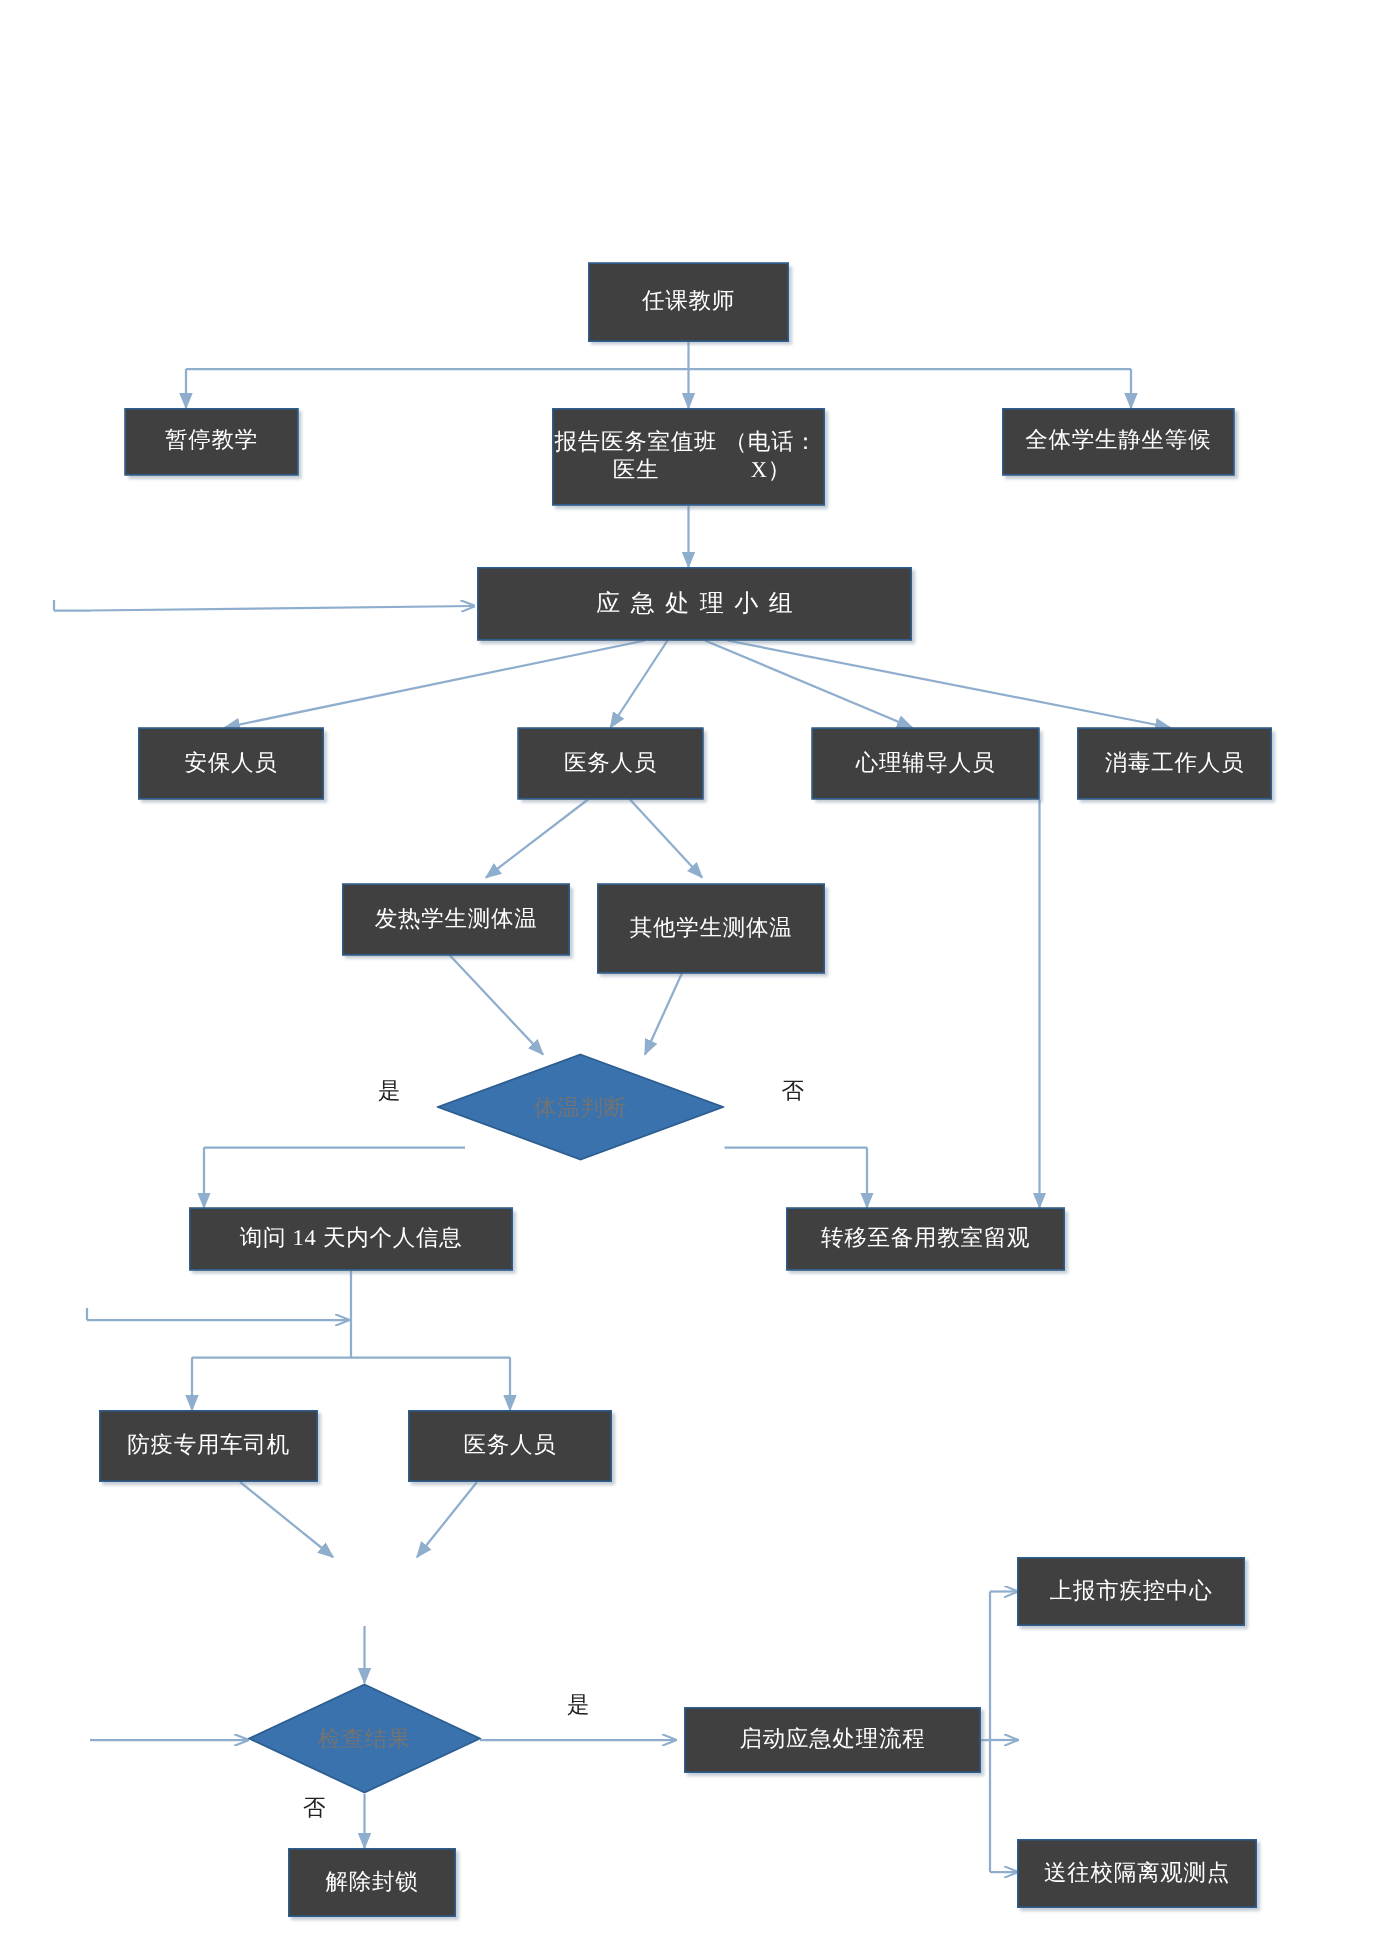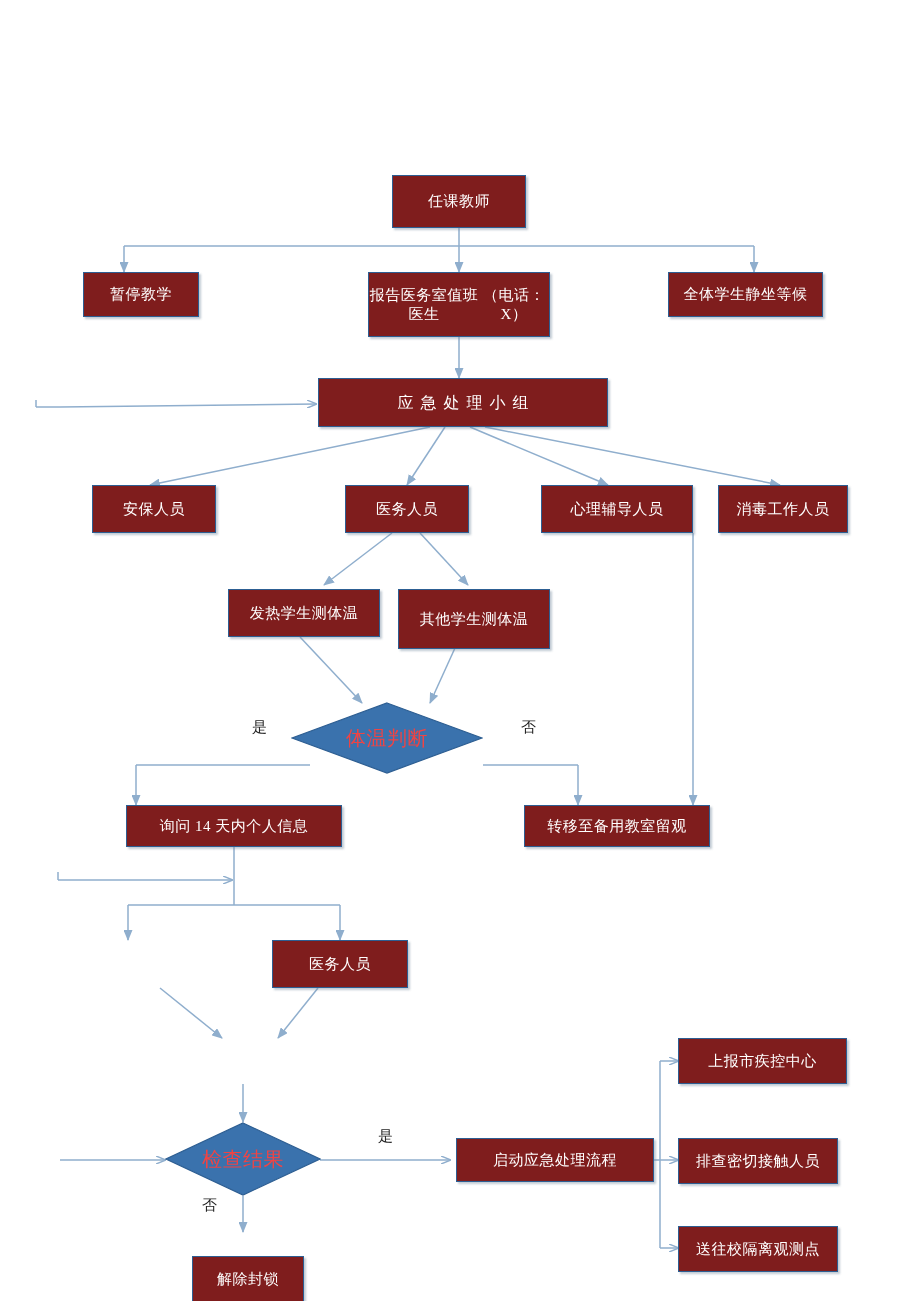--- a/index.html
+++ b/index.html
@@ -26,21 +26,21 @@
     pointer-events: none;
   }
   .node {
     position: absolute;
     box-sizing: border-box;
     display: flex;
     align-items: center;
     justify-content: center;
     text-align: center;
     color: #ffffff;
-    background: #7f1d1d;
+    background: #404040;
     border: 1px solid #2d5e92;
     box-shadow: 2px 2px 2px rgba(120,140,160,0.45);
     font-size: 15px;
     line-height: 1.35;
     letter-spacing: 0.5px;
     z-index: 5;
   }
   .node.spaced {
     letter-spacing: 7px;
     text-indent: 7px;
@@ -59,22 +59,22 @@
     align-items: center;
     justify-content: center;
   }
   .diamond .dshape {
     position: absolute;
     left: 0; top: 0;
     width: 100%; height: 100%;
   }
   .diamond .dlabel {
     position: relative;
-    color: #ef4444;
-    font-size: 20px;
+    color: #737373;
+    font-size: 15px;
     letter-spacing: 0.5px;
     z-index: 2;
   }
   .edge-label {
     position: absolute;
     color: #222222;
     font-size: 15px;
     z-index: 6;
   }
 </style>
@@ -186,37 +186,37 @@
     <span class="dlabel">体温判断</span>
   </div>
 
   <div class="edge-label" style="left:252px; top:718px;">是</div>
   <div class="edge-label" style="left:521px; top:718px;">否</div>
 
   <div class="node" style="left:126px; top:805px; width:216px; height:42px;">询问 14 天内个人信息</div>
 
   <div class="node" style="left:524px; top:805px; width:186px; height:42px;">转移至备用教室留观</div>
 
+  <div class="node" style="left:66px; top:940px; width:146px; height:48px;">防疫专用车司机</div>
 
   <div class="node" style="left:272px; top:940px; width:136px; height:48px;">医务人员</div>
 
 
   <div class="diamond" style="left:165px; top:1122px; width:156px; height:74px;">
     <svg class="dshape" viewBox="0 0 156 74" preserveAspectRatio="none">
       <polygon points="78,1 155,37 78,73 1,37" fill="#3a72ad" stroke="#2d5e92" stroke-width="1.2"></polygon>
     </svg>
     <span class="dlabel">检查结果</span>
   </div>
 
   <div class="edge-label" style="left:378px; top:1127px;">是</div>
   <div class="edge-label" style="left:202px; top:1196px;">否</div>
 
-  <div class="node" style="left:192px; top:1232px; width:112px; height:46px;margin-top:24px;">解除封锁</div>
+  <div class="node" style="left:192px; top:1232px; width:112px; height:46px;">解除封锁</div>
 
   <div class="node" style="left:456px; top:1138px; width:198px; height:44px;">启动应急处理流程</div>
 
-  <div class="node" style="left:678px; top:1038px; width:169px; height:46px;">上报市疾控中心</div>
-
-  <div class="node" style="left:678px; top:1138px; width:160px; height:46px;">排查密切接触人员</div>
+  <div class="node" style="left:678px; top:1038px; width:152px; height:46px;">上报市疾控中心</div>
+
 
   <div class="node" style="left:678px; top:1226px; width:160px; height:46px;">送往校隔离观测点</div>
 
 </div>
 
 </body></html>

